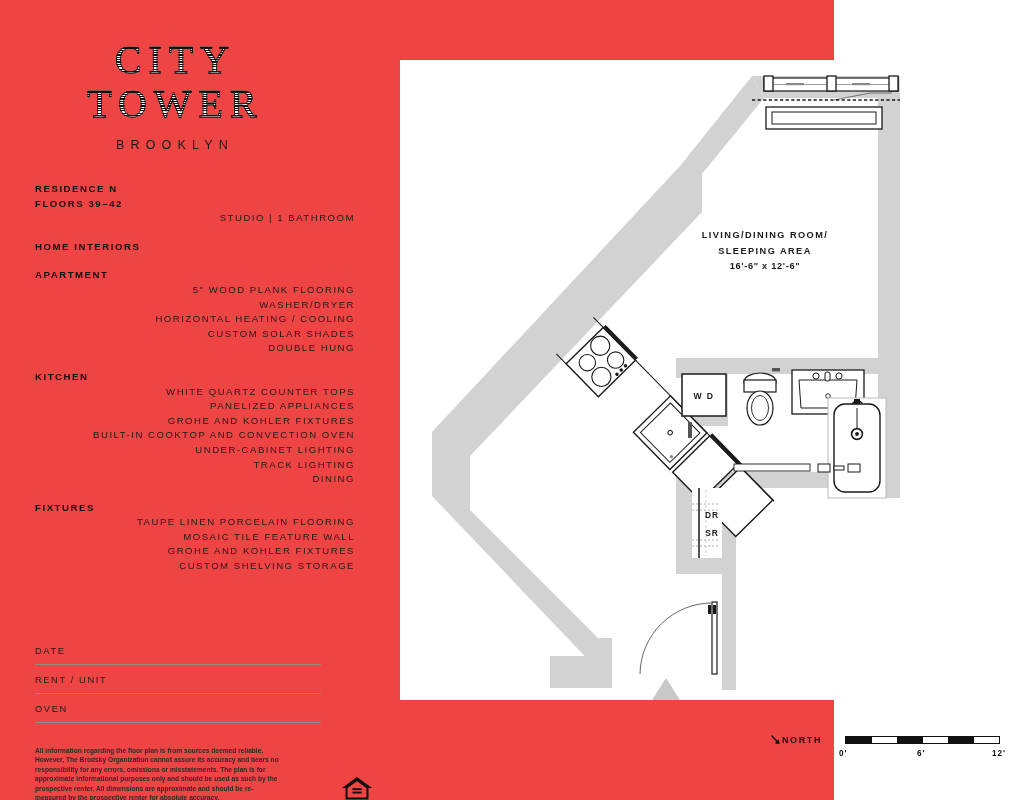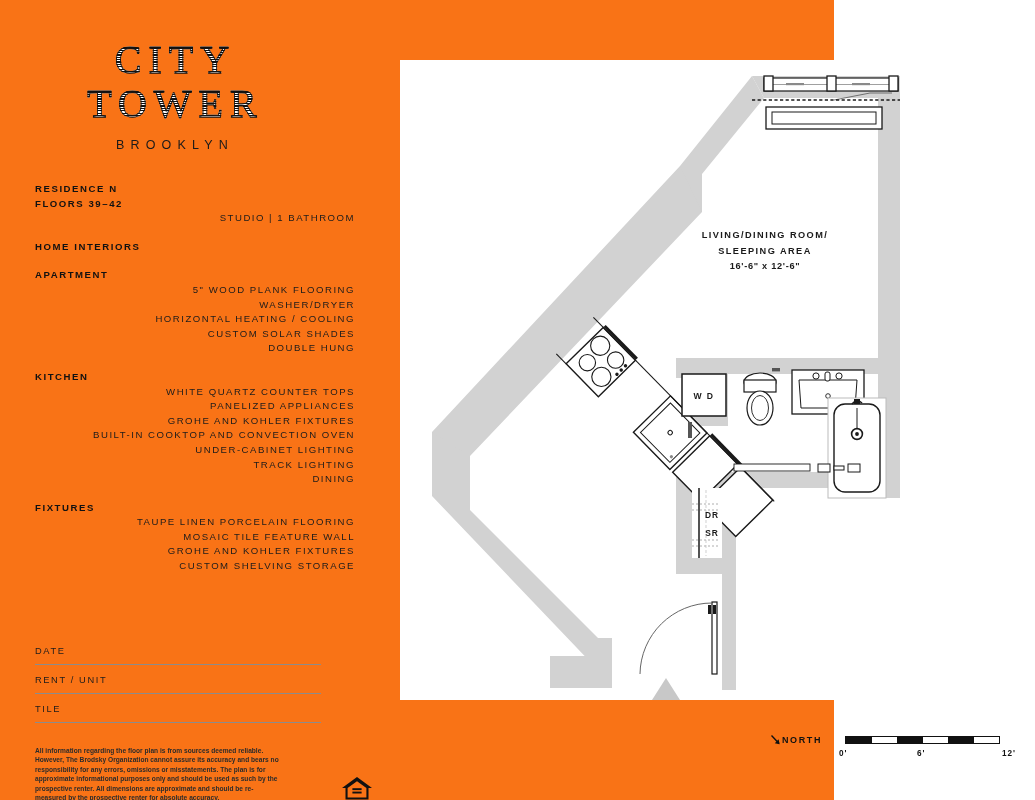--- a/index.html
+++ b/index.html
@@ -8,21 +8,21 @@
     margin: 0; padding: 0;
     width: 1035px; height: 800px;
     background: #ffffff;
     font-family: "Liberation Sans", sans-serif;
     color: #1a1a1a;
     overflow: hidden;
   }
   #page {
     position: relative;
     width: 834px; height: 800px;
-    background: #f97316;
+    background: #ef4444;
   }
 
   
   #left-col {
     position: absolute;
     left: 35px; top: 38px;
     width: 320px;
     height: 740px;
   }
 
@@ -198,21 +198,21 @@
     </div>
 
     <div id="form-block">
       <div class="field">
         <span class="field-label">DATE</span>
       </div>
       <div class="field">
         <span class="field-label">RENT / UNIT</span>
       </div>
       <div class="field">
-        <span class="field-label">TILE</span>
+        <span class="field-label">OVEN</span>
       </div>
     </div>
 
     <div id="disclaimer">All information regarding the floor plan is from sources deemed reliable. However, The Brodsky Organization cannot assure its accuracy and bears no responsibility for any errors, omissions or misstatements. The plan is for approximate informational purposes only and should be used as such by the prospective renter. All dimensions are approximate and should be re-measured by the prospective renter for absolute accuracy.</div>
 
     <div id="eho">
       <svg viewBox="0 0 34 32" width="34" height="32">
         <path d="M17 2 L32 13 L28.5 13 L28.5 24.5 L5.5 24.5 L5.5 13 L2 13 Z
                  M17 6.2 L7.6 12.9 L7.6 22.6 L26.4 22.6 L26.4 12.9 Z" fill="#111" fill-rule="evenodd"></path>
         <rect x="12.4" y="13.2" width="9.2" height="1.9" fill="#111"></rect>
@@ -559,16 +559,16 @@
       <i style="flex:1;background:#111"></i>
       <i style="flex:1;background:#ffffff"></i>
       <i style="flex:1;background:#111"></i>
       <i style="flex:1;background:#ffffff"></i>
       <i style="flex:1;background:#111"></i>
       <i style="flex:1;background:#ffffff"></i>
     </div>
 
     <div class="tick-label" style="left:69px">0'</div>
     <div class="tick-label" style="left:147px">6'</div>
-    <div class="tick-label" style="left:232px">12'</div>
+    <div class="tick-label" style="left:222px">12'</div>
   </div>
 
 </div>
 
 </body></html>

